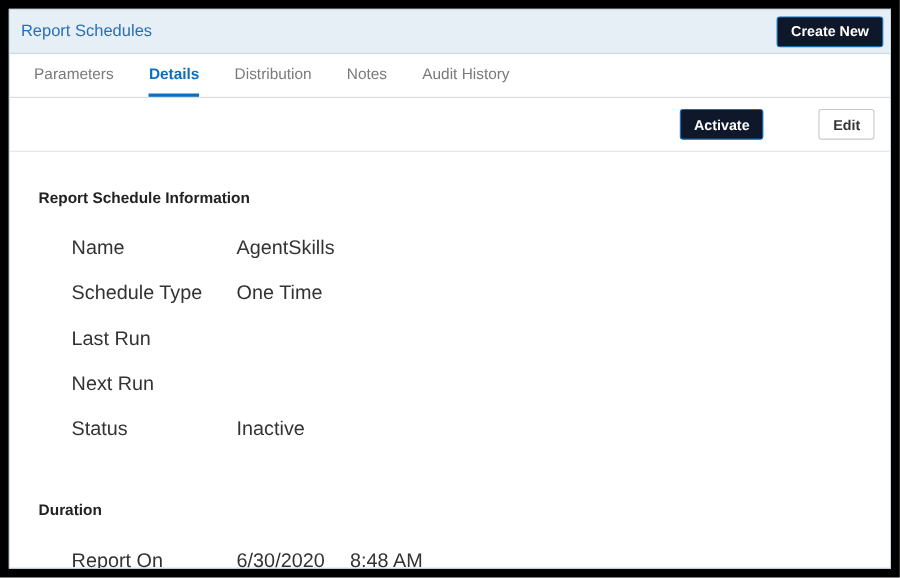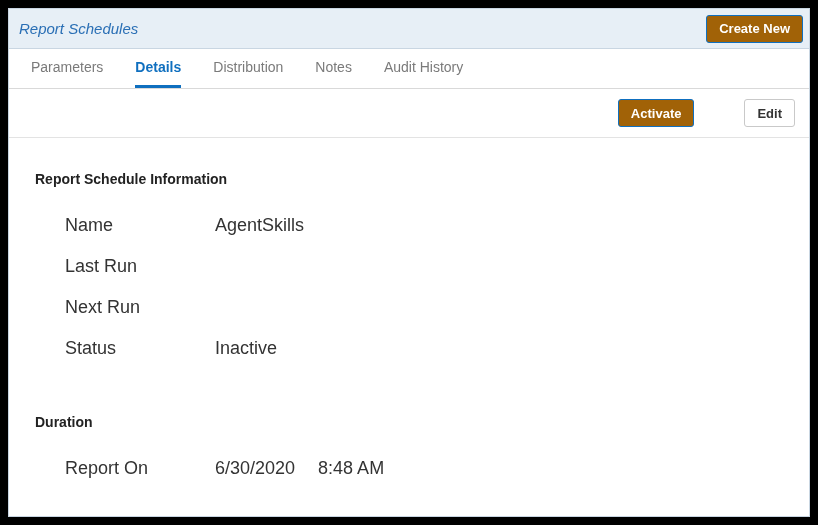--- a/index.html
+++ b/index.html
@@ -25,36 +25,35 @@
     border-bottom: 1px solid #c9d6e2;
     height: 40px;
     display: flex;
     align-items: center;
     justify-content: space-between;
     padding: 0 6px 0 10px;
   }
   .header-title {
     color: #2a6fb5;
     font-size: 15px;
-    font-style: italic;
   }
   .btn {
     display: inline-flex;
     align-items: center;
     justify-content: center;
     border-radius: 3px;
     cursor: pointer;
     font-size: 13px;
     font-weight: 600;
     height: 28px;
     padding: 0 12px;
     user-select: none;
   }
   .btn-primary {
-    background: #a16207;
+    background: #0f172a;
     color: #fff;
     border: 1px solid #0f6fbf;
     text-align: right;
   }
   .btn-secondary {
     background: #fff;
     color: #333;
     border: 1px solid #c9c9c9;
     margin-left: 40px;
   }
@@ -138,20 +137,24 @@
 
   <div class="content">
 
     <div class="section-title">Report Schedule Information</div>
 
     <div class="field-row">
       <div class="field-label">Name</div>
       <div class="field-value">AgentSkills</div>
     </div>
 
+    <div class="field-row">
+      <div class="field-label">Schedule Type</div>
+      <div class="field-value">One Time</div>
+    </div>
 
     <div class="field-row">
       <div class="field-label">Last Run</div>
       <div class="field-value"></div>
     </div>
 
     <div class="field-row">
       <div class="field-label">Next Run</div>
       <div class="field-value"></div>
     </div>

